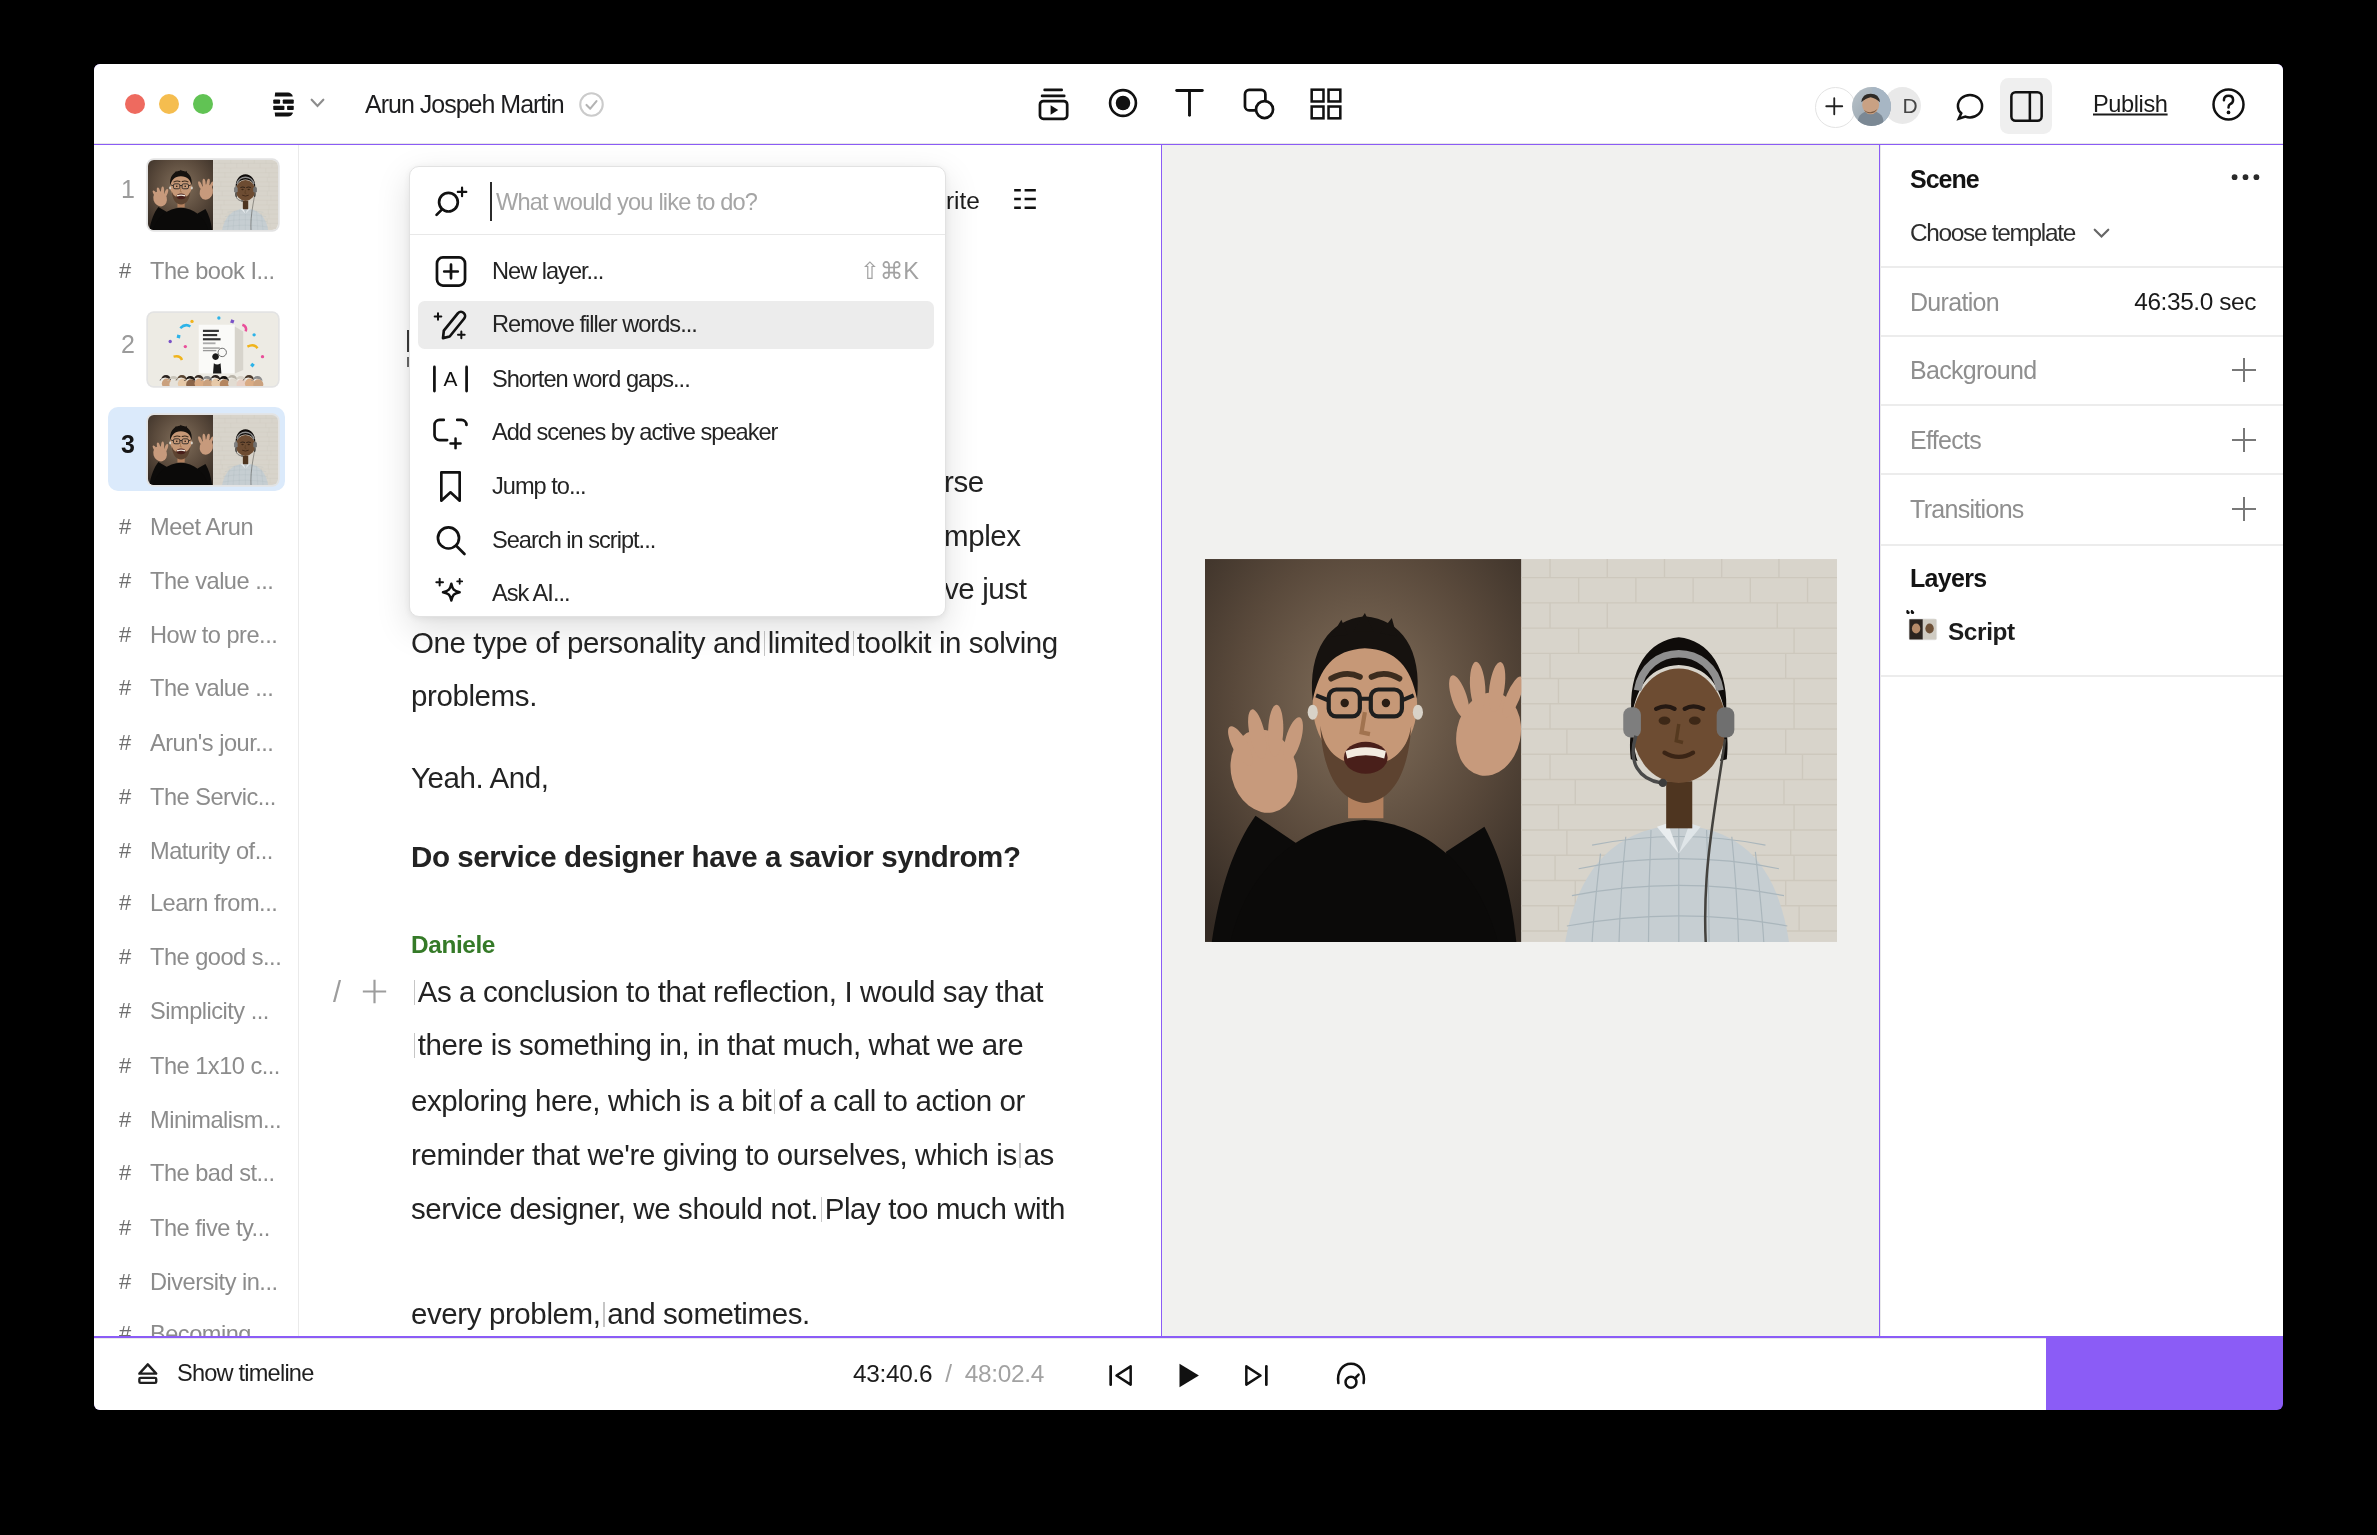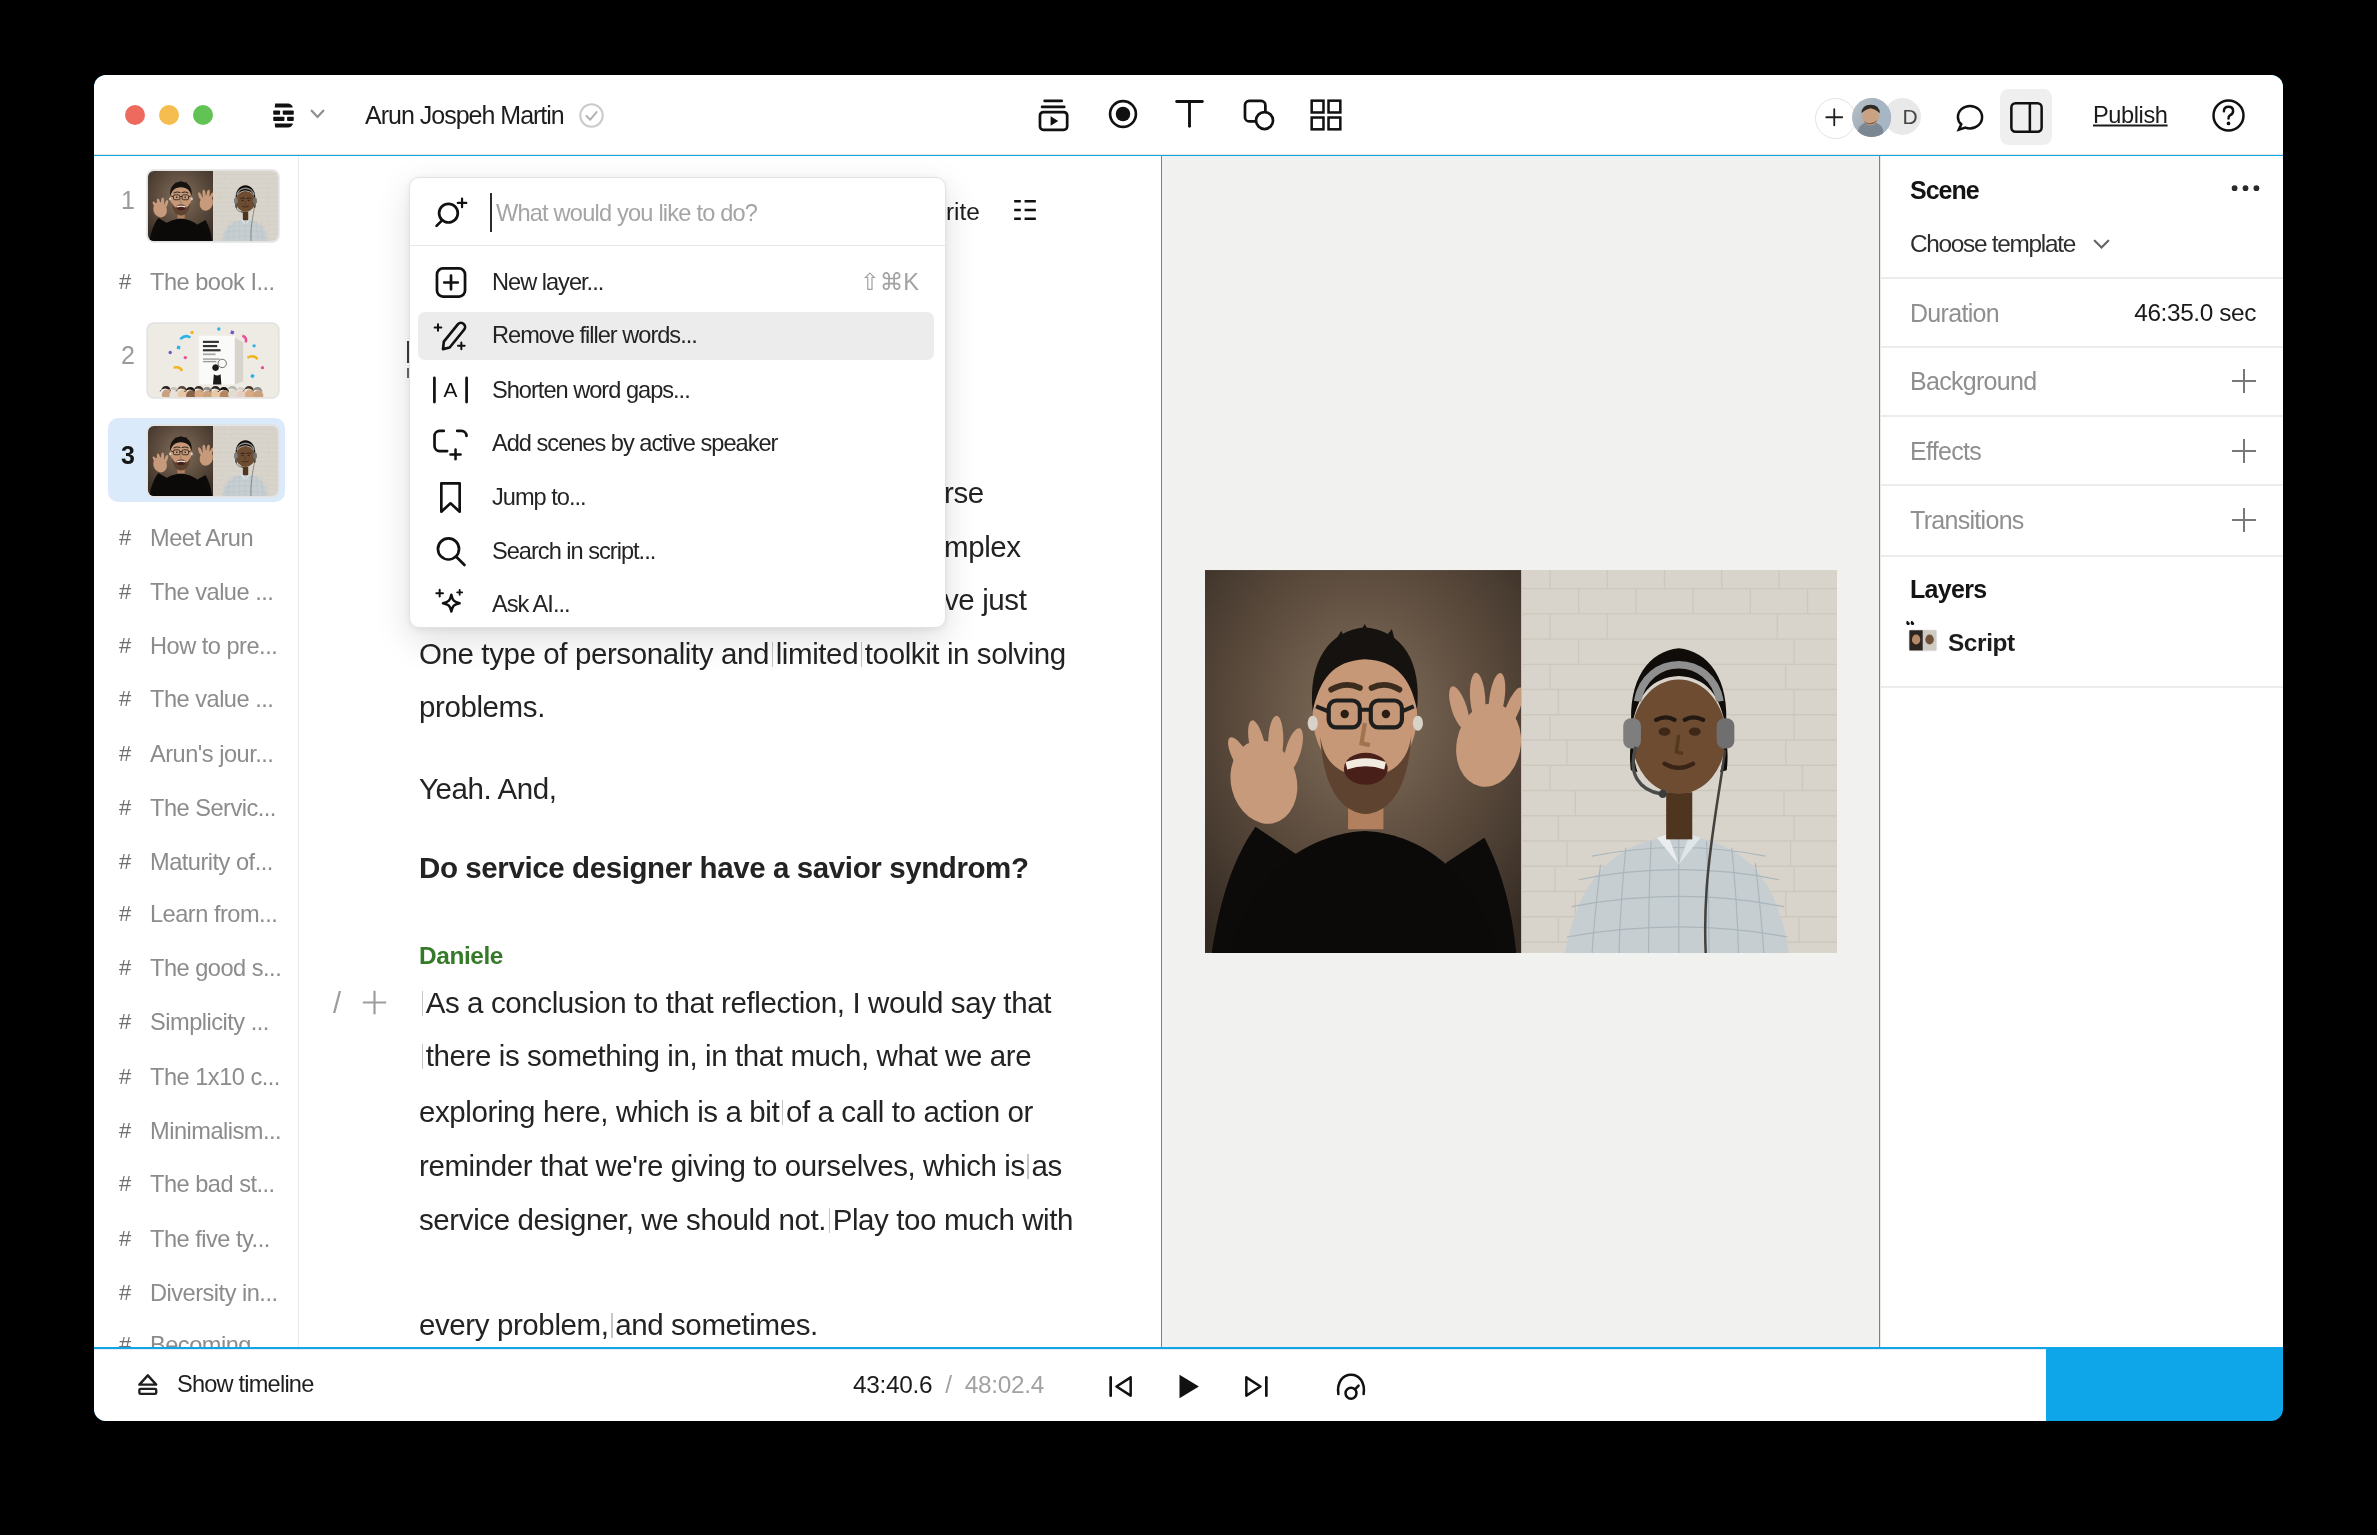--- a/index.html
+++ b/index.html
@@ -1,31 +1,31 @@
 <!DOCTYPE html>
 <html style="font-size:13.5px"><head>
 <meta charset="utf-8">
 <style>
   html,body{margin:0;padding:0;background:#000;}
   body{width:2377px;height:1536px;position:relative;font-family:"Liberation Sans",sans-serif;-webkit-font-smoothing:antialiased;}
   .abs{position:absolute;}
-  #win{position:absolute;left:94px;top:64px;width:2189px;height:1346px;background:#0ea5e9;border-radius:12px;overflow:hidden;margin-top:11px;}
+  #win{position:absolute;left:94px;top:64px;width:2189px;height:1346px;background:#8b5cf6;border-radius:6px;overflow:hidden;}
   
   #topbar{left:0;top:0;width:2189px;height:79px;border-bottom:1.7px solid #e7e7e7;background:#fff;}
   .light{width:20px;height:20px;border-radius:50%;}
   
   #sidebar{left:0;top:81px;width:204px;height:1191px;border-right:1.7px solid #eaeaea;background:#fff;overflow:hidden;}
   .thumb{position:absolute;left:54px;width:130px;border-radius:5.9px;overflow:hidden;box-shadow:0 0 0 1.7px #e3e3e3;}
   .scnum{position:absolute;left:17px;width:34px;text-align:center;font-size:25px;color:#9b9b9b;}
   .chap{position:absolute;left:0;width:204px;height:37px;}
   .chap .h{position:absolute;left:25px;top:50%;transform:translateY(-50%);font-size:22px;color:#6f6f6f;}
   .chap .t{position:absolute;left:56px;top:50%;transform:translateY(-50%);font-size:23.6px;letter-spacing:-0.5px;color:#8c8c8c;white-space:nowrap;}
   
   #script{left:205px;top:81px;width:862px;height:1191px;background:#fff;overflow:hidden;}
-  .line{position:absolute;left:120px;white-space:nowrap;font-size:29.5px;letter-spacing:-0.4px;color:#232323;transform:translateY(-50%);}
+  .line{position:absolute;left:112px;white-space:nowrap;font-size:29.5px;letter-spacing:-0.4px;color:#232323;transform:translateY(-50%);}
   .gap{display:inline-block;width:1.7px;height:24.4px;background:#c6c6c6;vertical-align:-2.5px;margin:0 2.5px;}
   
   #dd{position:absolute;left:110px;top:21px;width:535px;height:449px;background:#fff;border:0.8px solid #e2e2e2;border-radius:10px;box-shadow:0 11.8px 34px rgba(0,0,0,.13),0 1.7px 6.7px rgba(0,0,0,.06);z-index:5;}
   .dditem{position:absolute;left:0;width:535px;height:54px;}
   .dditem .ic{position:absolute;left:22px;top:50%;transform:translateY(-50%);width:37px;height:37px;display:flex;align-items:center;justify-content:center;}
   .dditem .tx{position:absolute;left:82px;top:50%;transform:translateY(-50%);font-size:23.6px;letter-spacing:-1px;color:#242424;white-space:nowrap;}
   
   #canvas{left:1068px;top:81px;width:717px;height:1191px;background:#f1f1ef;}
   
   #rpanel{left:1786px;top:81px;width:402px;height:1191px;border-left:1.7px solid #eaeaea;background:#fff;}

